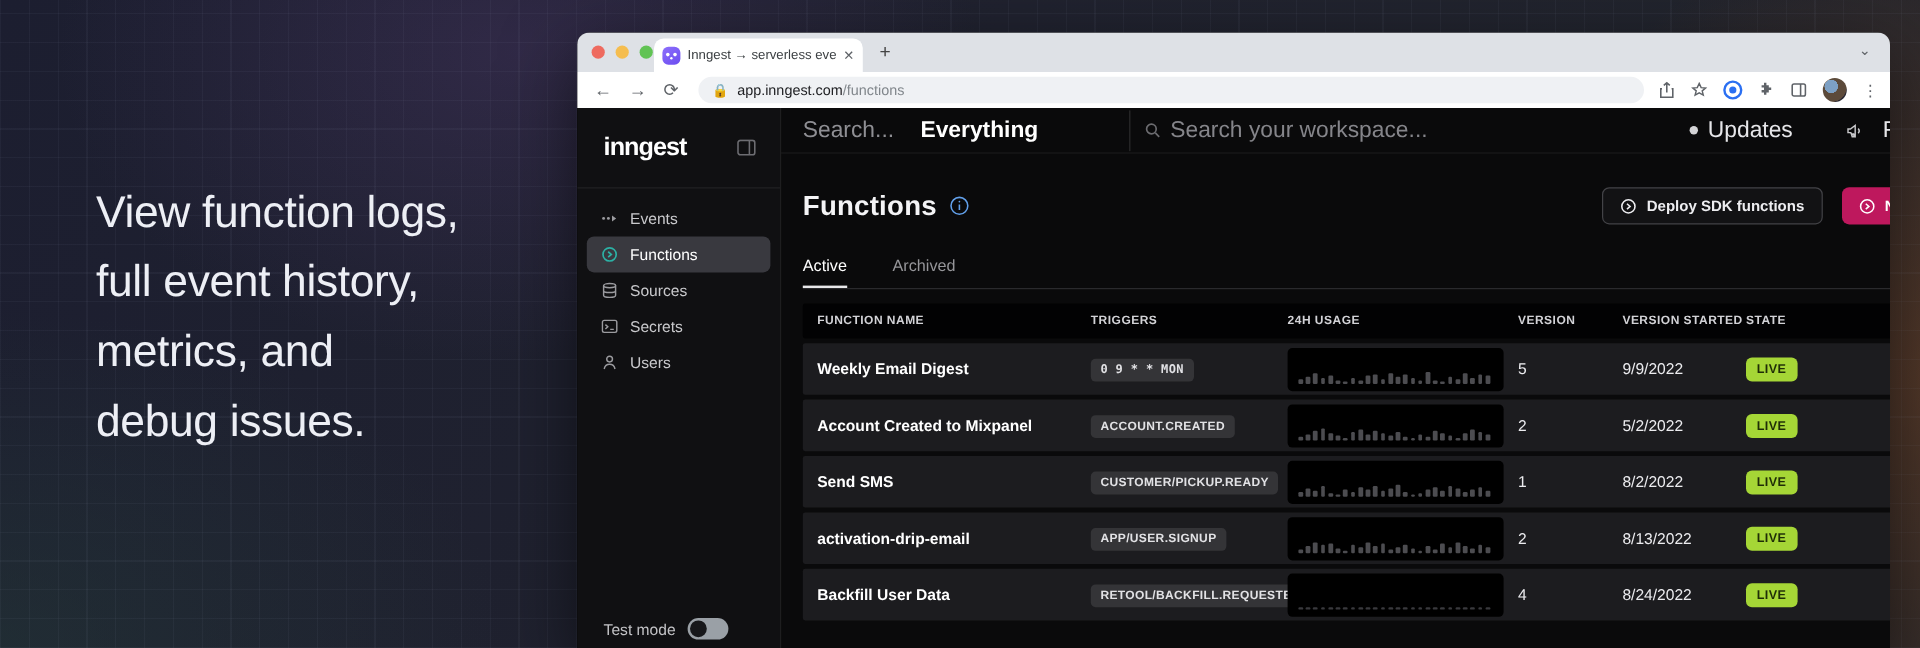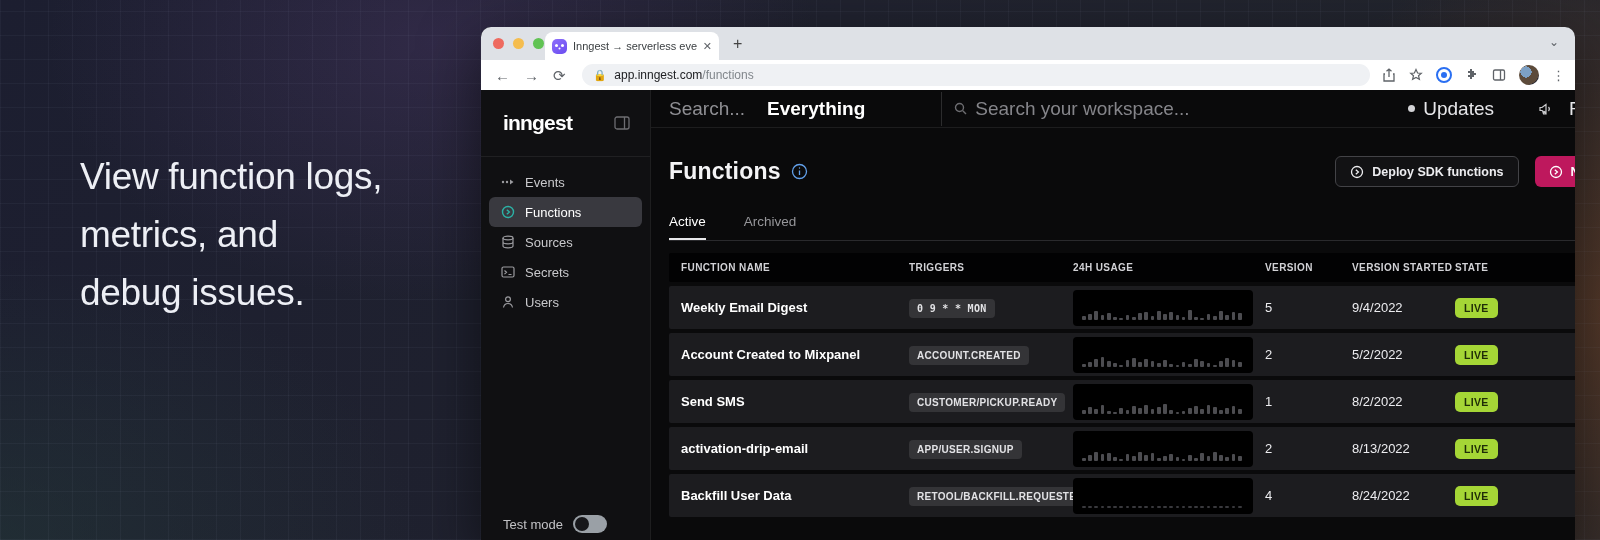--- a/index.html
+++ b/index.html
@@ -125,20 +125,21 @@
     font-weight:700; padding:4px 9px; border-radius:5px; letter-spacing:0.3px; }
 </style>
 </head>
 <body>
 
 <div class="stage">
   <div class="grid-overlay"></div>
 
   <div class="hero">
     <div>View function logs,</div>
+    <div>full event history,</div>
     <div>metrics, and</div>
     <div>debug issues.</div>
   </div>
 
   <div class="window">
 
     <div class="tabstrip">
       <div class="traffic">
         <i class="tl-red"></i>
         <i class="tl-yellow"></i>
@@ -326,21 +327,21 @@
                     <i style="height: 2px;"></i>
                     <i style="height: 6px;"></i>
                     <i style="height: 4px;"></i>
                     <i style="height: 9px;"></i>
                     <i style="height: 5px;"></i>
                     <i style="height: 8px;"></i>
                     <i style="height: 7px;"></i>
                   </span>
                 </span>
               <span class="cell-num">5</span>
-              <span class="cell-date">9/4/2022</span>
+              <span class="cell-date">9/9/2022</span>
               <span><span class="live">LIVE</span></span>
             </div>
 
             <div class="trow tbody-row">
               <span class="fn-name">Account Created to Mixpanel</span>
               <span><span class="badge">ACCOUNT.CREATED</span></span>
               <span>
                   <span class="spark">
                     <i style="height: 3px;"></i>
                     <i style="height: 5px;"></i>

